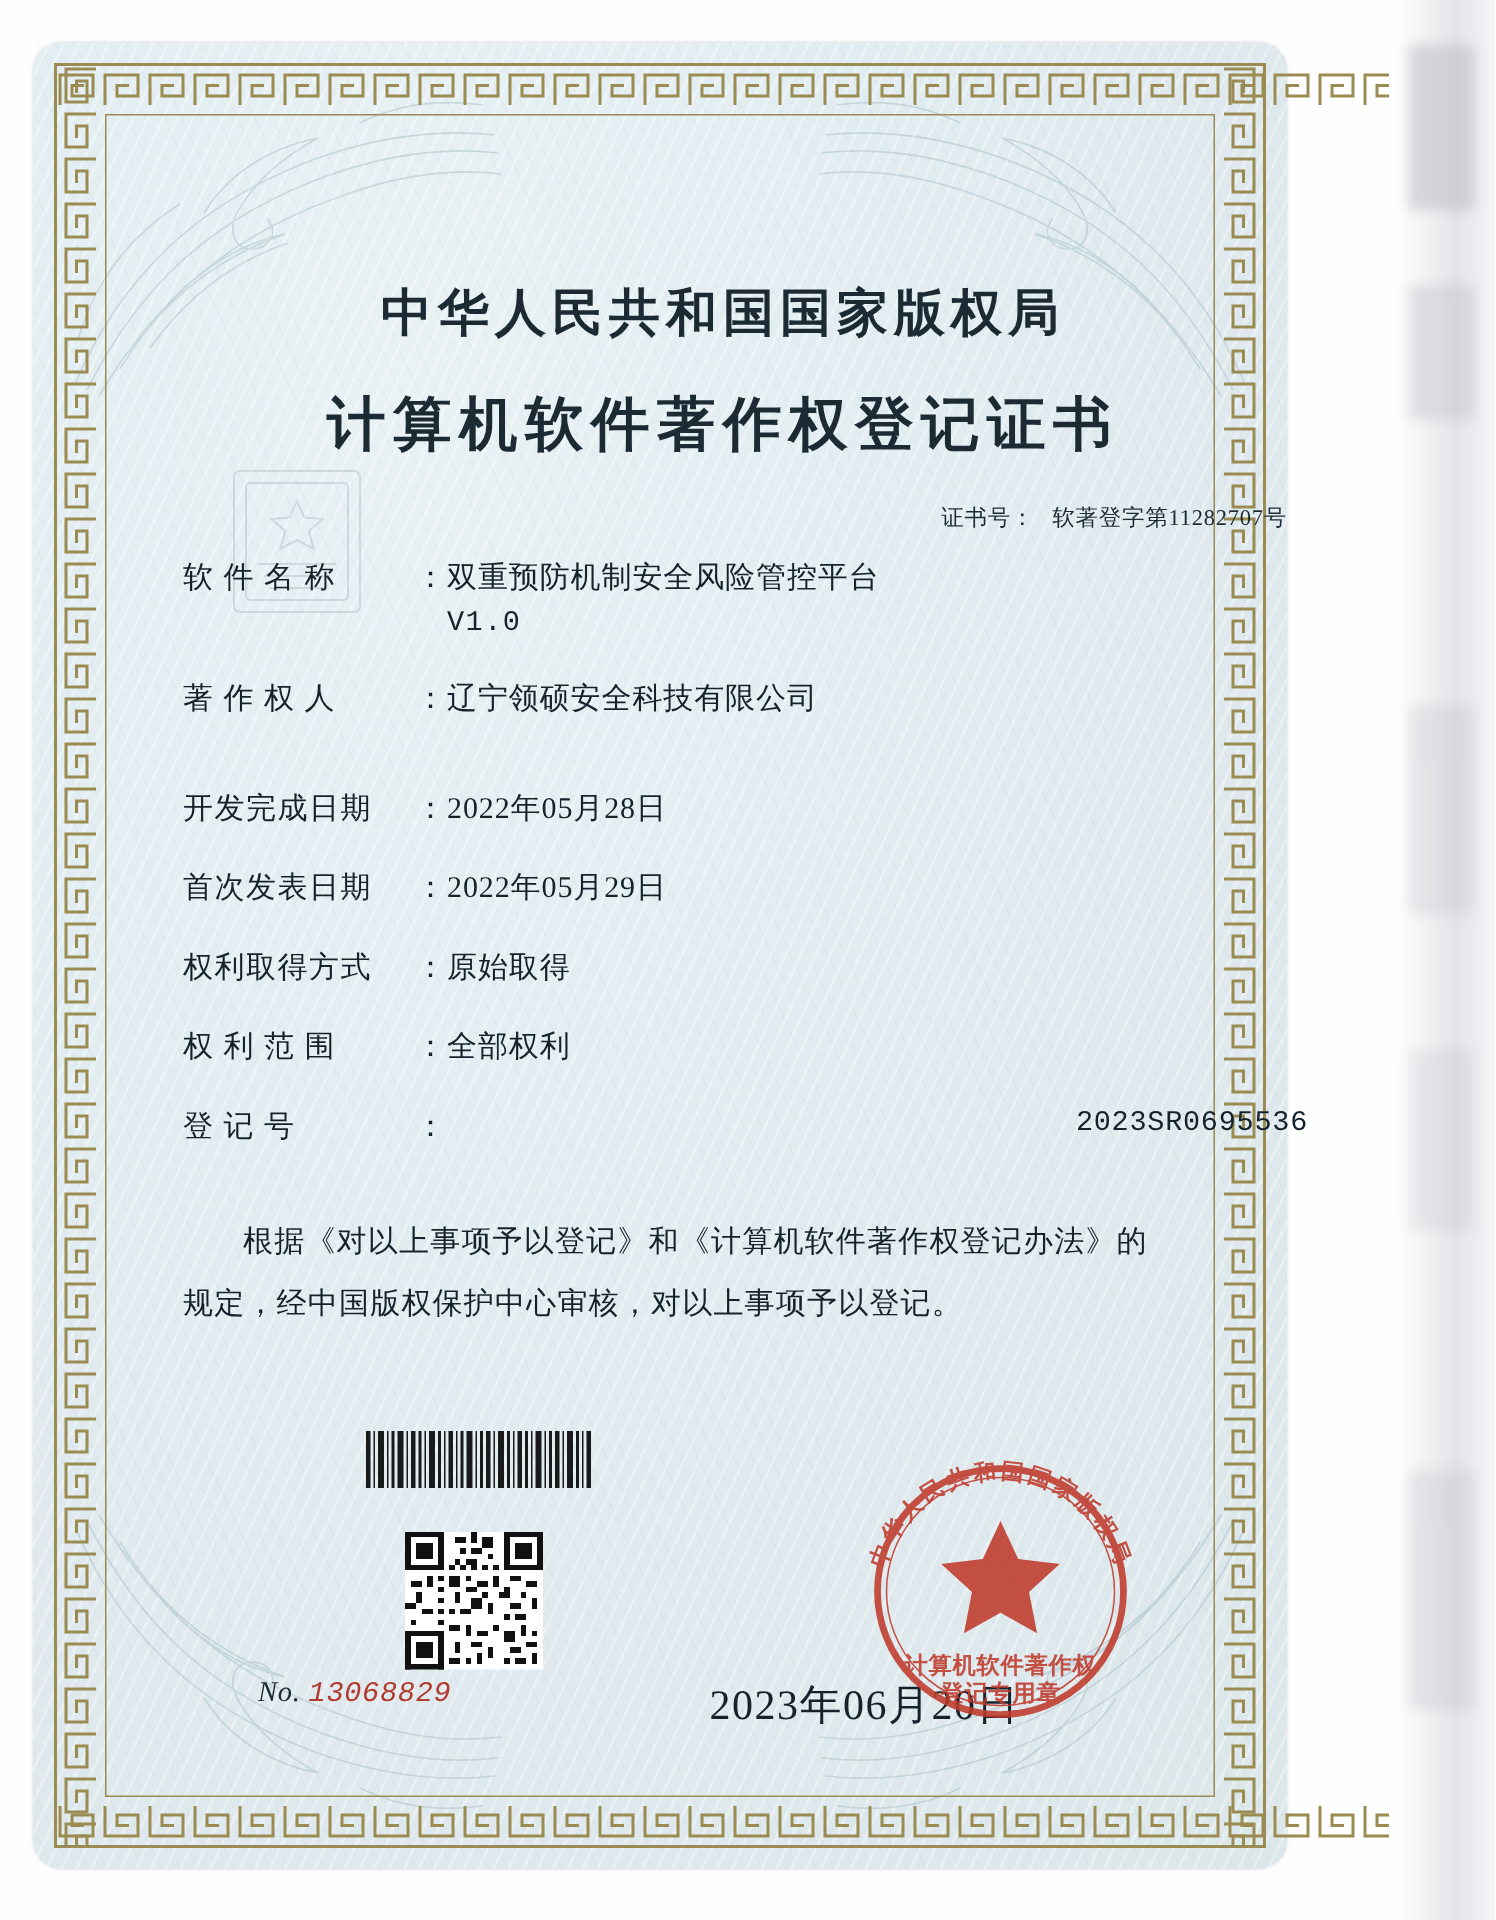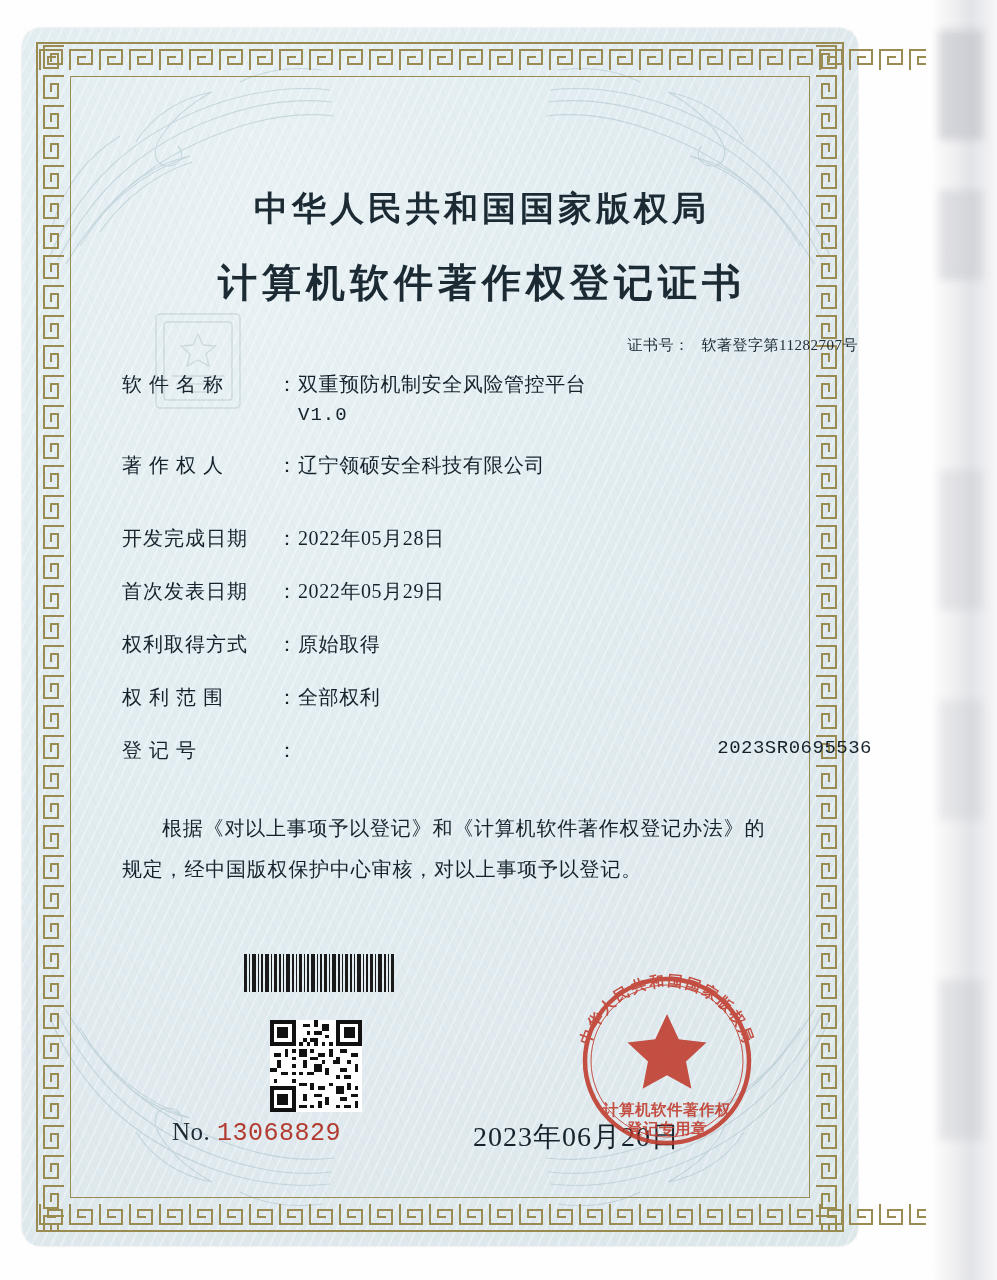--- a/index.html
+++ b/index.html
@@ -203,23 +203,24 @@
   #qrcode {
     width: 92px;
     height: 92px;
     margin: 24px 0 0 48px;
     image-rendering: pixelated;
   }
   #serial {
     position: absolute;
     left: 150px;
     top: 1090px;
-    font-size: 25px;
+    font-size: 19px;
     color: #1b2a33;
     letter-spacing: 0.5px;
+    font-style: italic;
   }
   #serial .num { color: #b23a2e; font-family: "Liberation Mono", monospace; }
   #issue-date {
     position: absolute;
     right: 178px;
     top: 1090px;
     font-size: 28px;
     color: #15222b;
     letter-spacing: 1px;
   }

